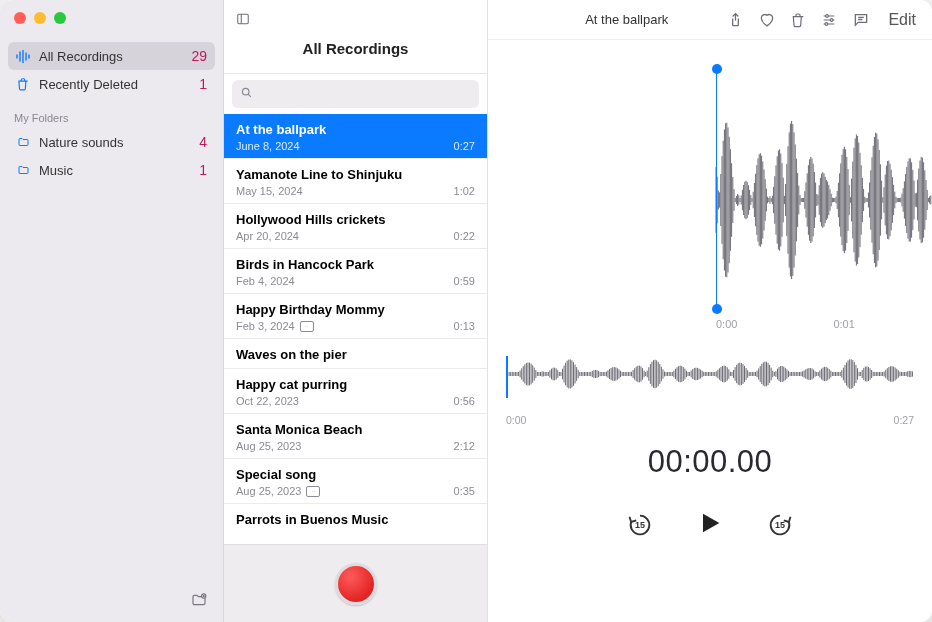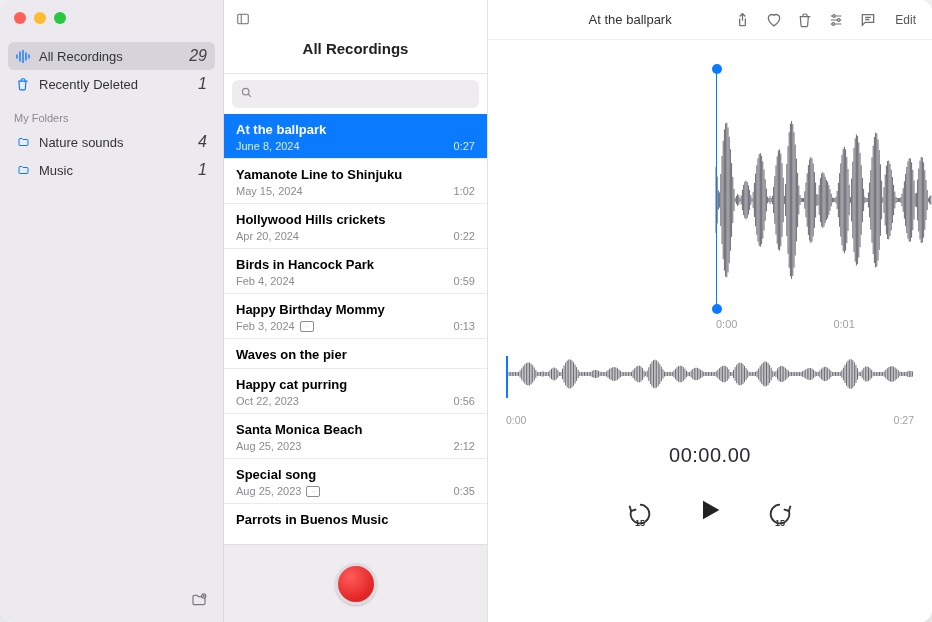--- a/index.html
+++ b/index.html
@@ -51,21 +51,21 @@
     cursor: default;
   }
   .side-item.selected { background: #d6d4da; }
   .side-item .sicon {
     width: 18px;
     display: flex;
     justify-content: center;
     margin-right: 7px;
   }
   .side-item .label { flex: 1; }
-  .side-item .count { color: #404040; font-size: 16px; font-style: italic; }
+  .side-item .count { color: #be185d; font-size: 14px; }
   .side-header {
     font-size: 11px;
     color: #8a8892;
     padding: 14px 14px 4px 14px;
   }
   .sidebar-footer {
     position: absolute;
     bottom: 10px; right: 14px;
     color: #7a7882;
   }
@@ -178,21 +178,21 @@
   .toolbar .title {
     flex: 1;
     text-align: center;
     font-size: 13px;
     color: #333;
     font-weight: 500;
     margin-left: 40px;
   }
   .toolbar .tbicon { display:flex; align-items:center; }
   .toolbar .edit {
-    font-size: 12px;
+    font-size: 16px;
     color: #555;
     padding: 2px 4px;
   }
   .wave-top {
     height: 300px;
     position: relative;
     overflow: hidden;
   }
   .wave-top svg { position:absolute; left:0; top:40px; }
   .handle-line {
@@ -224,37 +224,37 @@
   .wave-overview svg { position:absolute; left:0; top:0; }
   .ov-scale {
     display: flex;
     justify-content: space-between;
     font-size: 10.5px;
     color: #a09ea8;
     margin: 2px 18px 0 18px;
   }
   .timecode {
     text-align: center;
-    font-size: 20px;
+    font-size: 31px;
     font-weight: 400;
     color: #2a2932;
     margin-top: 18px;
     font-variant-numeric: tabular-nums;
     letter-spacing: 0.5px;
   }
   .controls {
     display: flex;
     align-items: center;
     justify-content: center;
     gap: 40px;
     margin-top: 28px;
   }
   .skipbtn {
     width: 32px; height: 32px;
-    display:flex; align-items:flex-end; justify-content:center;
+    display:flex; align-items:center; justify-content:center;
     color: #333;
     position: relative;
   }
   .skipbtn svg { width:28px; height:28px; }
   .skipbtn .num {
     position:absolute; font-size:9px; font-weight:600; color:#333;
   }
   .playbtn { color:#222; }
 </style>
 </head>

